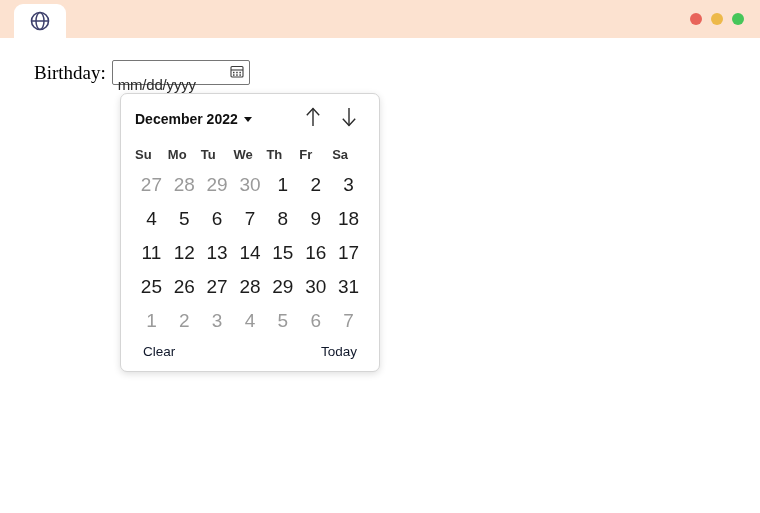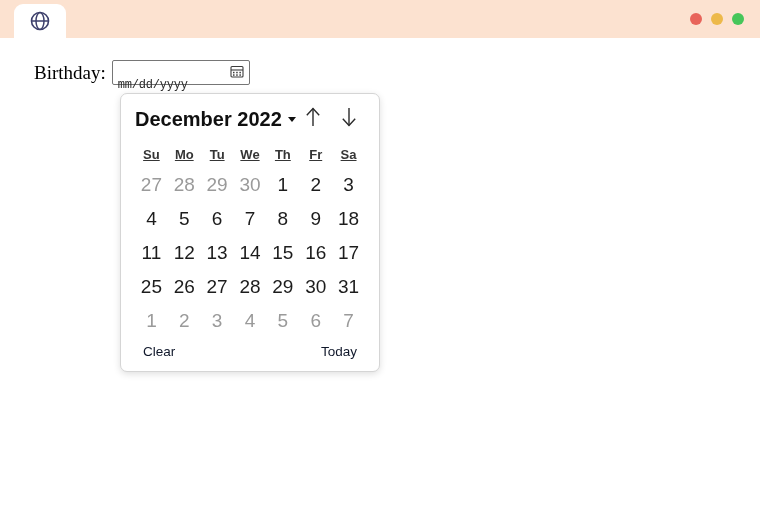--- a/index.html
+++ b/index.html
@@ -88,22 +88,22 @@
     height: 25px;
     border: 1px solid #767676;
     background: #ffffff;
     border-radius: 2px;
     display: flex;
     align-items: center;
     padding: 0 5px;
     box-sizing: border-box;
   }
   .date-placeholder {
-    font-family: Liberation Mono, monospace;
-    font-size: 12px;
+    font-family: Liberation Sans, sans-serif;
+    font-size: 15px;
     color: #2b2b2b;
     letter-spacing: -0.2px;
     flex: 1;
     white-space: nowrap;
     margin-top: 24px;
   }
   .picker-icon { display: block; margin-left: 4px; }
 
   
   .calendar {
@@ -126,21 +126,21 @@
     height: 26px;
     margin-bottom: 10px;
   }
   .month-select {
     display: flex;
     align-items: center;
     gap: 6px;
     cursor: default;
   }
   .month-label {
-    font-size: 20px;
+    font-size: 14px;
     font-weight: bold;
     color: #101010;
     white-space: nowrap;
   }
   .caret {
     width: 0; height: 0;
     border-left: 4.5px solid transparent;
     border-right: 4.5px solid transparent;
     border-top: 5px solid #101010;
   }
@@ -151,27 +151,25 @@
     padding-right: 6px;
   }
   .nav-btn { display: block; }
 
   
   .weekdays, .week {
     display: grid;
     grid-template-columns: repeat(7, 1fr);
   }
   .weekday {
-    text-align: center;
     font-size: 13px;
     font-weight: bold;
     color: #353535;
     height: 26px;
     line-height: 26px;
-    text-decoration: underline;
   }
   .day {
     height: 34px;
     display: flex;
     align-items: center;
     justify-content: center;
     font-size: 19px;
     color: #1c1c1c;
   }
   .day.muted { color: #9a9a9a; }

